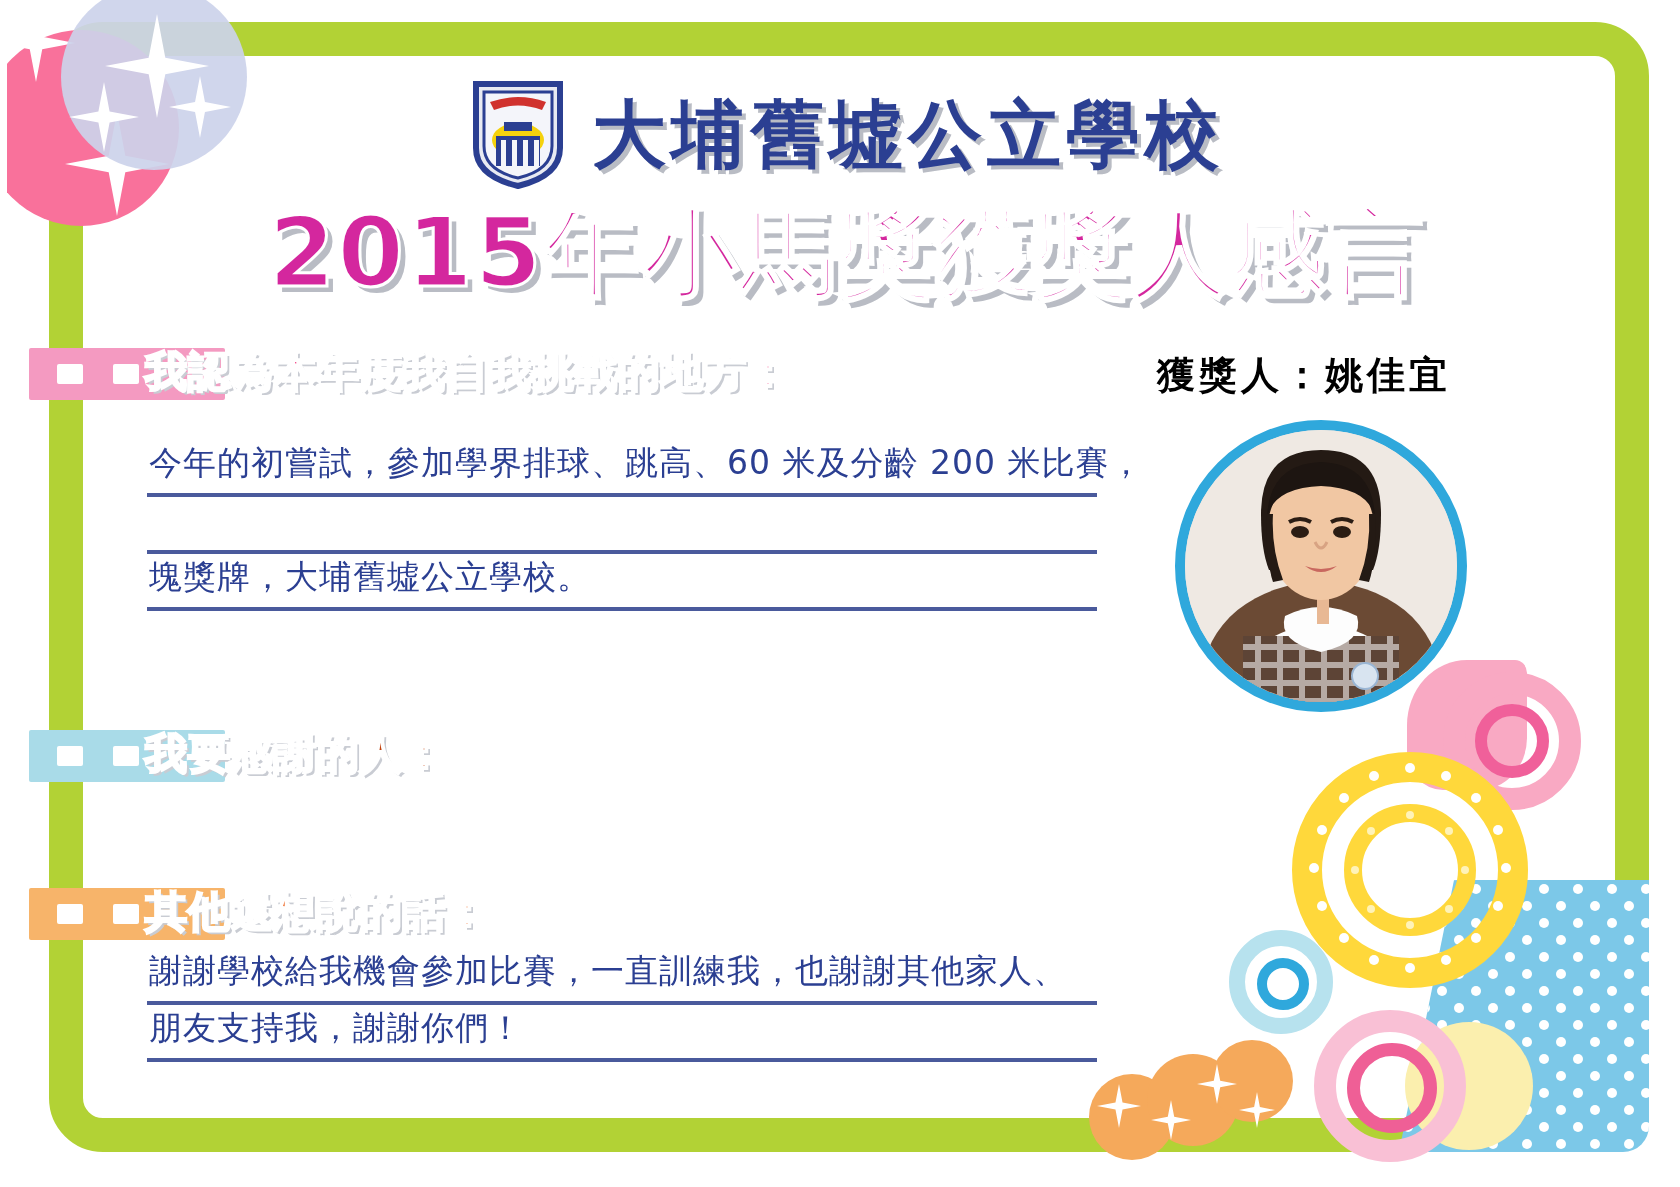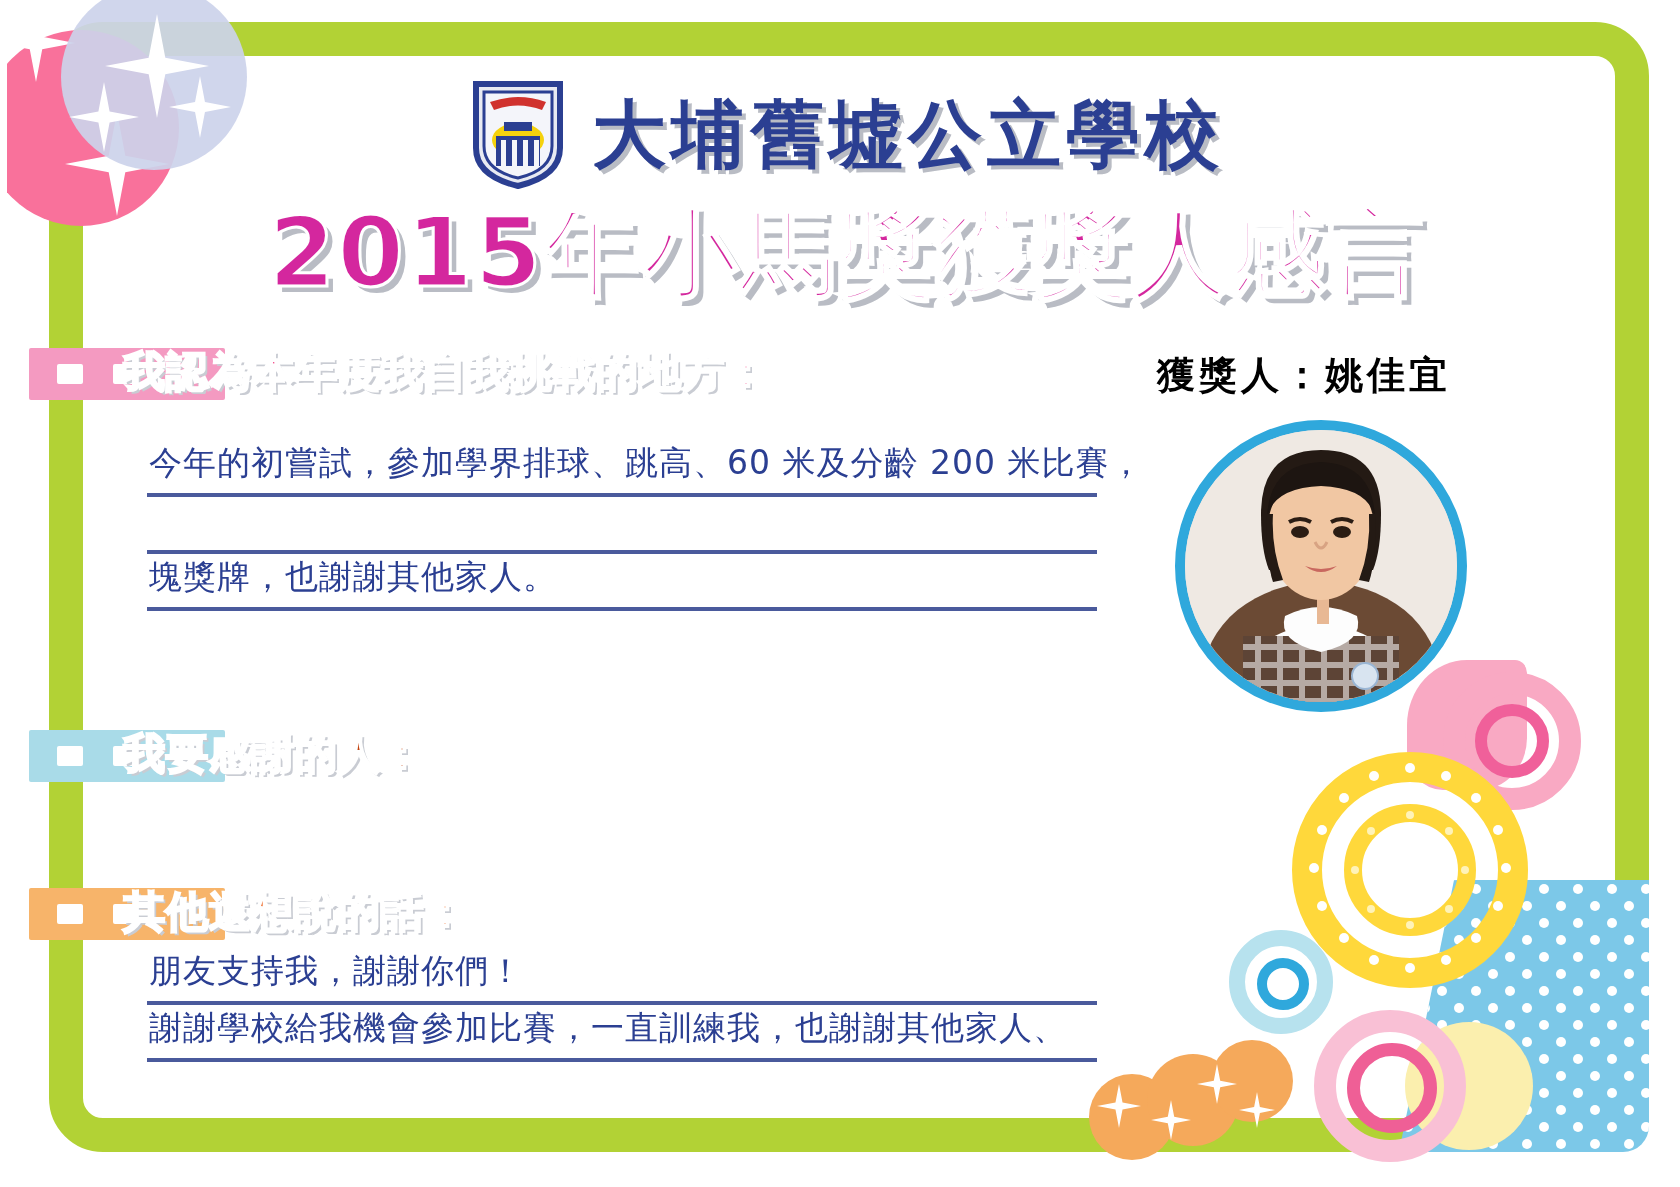--- a/index.html
+++ b/index.html
@@ -32,21 +32,21 @@
       font-size:96px;font-weight:bold;color:#d4279e;letter-spacing:2px;line-height:1;
       white-space:nowrap;
       -webkit-text-stroke:3px #ffffff;
       text-shadow:6px 6px 0 #b9bcc4;}
 
   
   .sec{position:absolute;z-index:9;height:52px;}
   .strip{position:absolute;left:0;top:0;height:52px;width:196px;border-radius:2px;
       display:flex;align-items:center;gap:30px;padding-left:28px;box-sizing:border-box;}
   .strip i{display:block;width:26px;height:20px;background:#fff;border-radius:2px;}
-  .sec-label{position:absolute;left:94px;top:-5px;font-size:42px;font-weight:bold;
+  .sec-label{position:absolute;left:116px;top:-5px;font-size:42px;font-weight:bold;
       white-space:nowrap;letter-spacing:1px;line-height:58px;
       -webkit-text-stroke:2.5px #ffffff;text-shadow:3px 3px 0 #c9ccd3;}
   .sec-label span{position:relative;}
 
   
   .block{position:absolute;z-index:7;}
   .wline{position:relative;height:57px;}
   .wline .txt{position:absolute;left:2px;top:-2px;font-size:33px;color:#2b3f92;
       letter-spacing:1px;white-space:nowrap;line-height:50px;font-weight:500;text-align:right;}
   .wline .rule{position:absolute;left:0;bottom:0;height:4px;background:#4a5a9c;width:100%;}
@@ -115,21 +115,21 @@
 
   <div class="block" style="left:140px;top:440px;width:950px;">
     <div class="wline">
       <div class="txt">今年的初嘗試，參加學界排球、跳高、60 米及分齡 200 米比賽，</div>
       <div class="rule"></div>
     </div>
     <div class="wline">
       <div class="rule"></div>
     </div>
     <div class="wline">
-      <div class="txt">塊獎牌，也謝謝其他家人。</div>
+      <div class="txt">塊獎牌，大埔舊墟公立學校。</div>
       <div class="rule"></div>
     </div>
   </div>
 
   <div class="recipient">獲獎人：姚佳宜</div>
 
   <div class="photo-ring">
     <svg width="272" height="272" viewBox="0 0 272 272">
       <rect width="272" height="272" fill="#efe9e3"></rect>
       <ellipse cx="136" cy="248" rx="118" ry="96" fill="#6b4a34"></ellipse>
@@ -183,25 +183,25 @@
       <i></i>
       <i></i>
     </div>
     <div class="sec-label" style="color:#ef6c2a;">
       <span>其他還想說的話：</span>
     </div>
   </div>
 
   <div class="block" style="left:140px;top:948px;width:950px;">
     <div class="wline">
+      <div class="txt">謝謝學校給我機會參加比賽，一直訓練我，也謝謝其他家人、</div>
+      <div class="rule"></div>
+    </div>
+    <div class="wline">
       <div class="txt">朋友支持我，謝謝你們！</div>
-      <div class="rule"></div>
-    </div>
-    <div class="wline">
-      <div class="txt">謝謝學校給我機會參加比賽，一直訓練我，也謝謝其他家人、</div>
       <div class="rule"></div>
     </div>
   </div>
 
   <div class="polka" style="left:1392px;top:880px;width:250px;height:272px;
               background:#7cc8e8;border-radius:60px 0 26px 0;
               clip-path:polygon(22% 0,100% 0,100% 100%,0 100%);">
     <svg width="250" height="272">
       <defs>
           <pattern id="pk" width="34" height="34" patternUnits="userSpaceOnUse">

